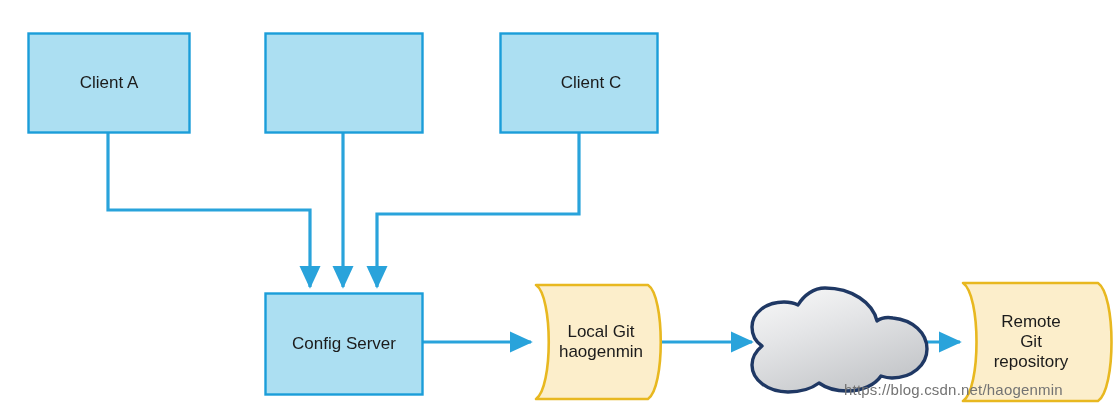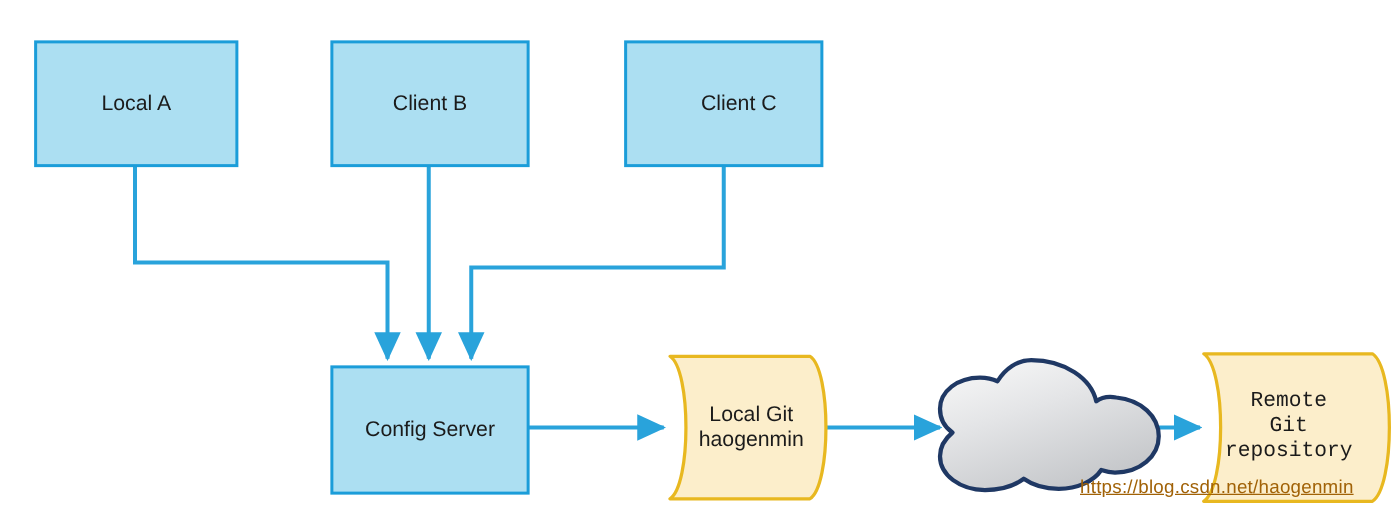--- a/index.html
+++ b/index.html
@@ -41,28 +41,27 @@
     font-size: 17px;
   }
   .server-label {
     font-size: 17px;
   }
   .repo-label {
     font-size: 17px;
   }
   .watermark {
     position: absolute;
-    left: 864px;
+    left: 844px;
     top: 381px;
     font-size: 15px;
-    color: #a16207;
+    color: #737373;
     letter-spacing: 0.2px;
     pointer-events: none;
     white-space: nowrap;
-    text-decoration: underline;
   }
 </style>
 </head>
 <body>
 
 <div id="diagram-canvas">
 
   <svg id="diagram-svg" viewBox="0 0 1120 415" xmlns="http://www.w3.org/2000/svg">
     <defs>
       <linearGradient id="cloudGrad" x1="0" y1="0" x2="0.55" y2="1">
@@ -121,30 +120,29 @@
              C 785 295, 795 288, 806 288
              Z" transform="translate(19,0)" fill="url(#cloudGrad)" stroke="#1F3864" stroke-width="3.4" stroke-linejoin="round"></path>
 
     <path d="M 963 283
              C 981 295, 981 389, 963 401
              L 1098 401
              C 1116 389, 1116 295, 1098 283
              Z" fill="#FCEECB" stroke="#E8B820" stroke-width="2.6" stroke-linejoin="round"></path>
   </svg>
 
-  <div class="node-label client-label" style="left:28px; top:33px; width:162px; height:100px;">Local A</div>
+  <div class="node-label client-label" style="left:28px; top:33px; width:162px; height:100px;">Client A</div>
 
-  <div class="node-label client-label" style="left:265px; top:33px; width:158px; height:100px;">Client B</div>
 
   <div class="node-label client-label" style="left:500px; top:33px; width:158px; height:100px;margin-left:12px;">Client C</div>
 
   <div class="node-label server-label" style="left:265px; top:293px; width:158px; height:102px;">Config Server</div>
 
   <div class="node-label repo-label" style="left:544px; top:285px; width:114px; height:114px;">Local Git
 haogenmin</div>
 
-  <div class="node-label repo-label" style="left:969px; top:283px; width:124px; height:118px;font-family:Liberation Mono, monospace;">Remote
+  <div class="node-label repo-label" style="left:969px; top:283px; width:124px; height:118px;">Remote
 Git
 repository</div>
 
   <div class="watermark">https://blog.csdn.net/haogenmin</div>
 
 </div>
 
 </body></html>

